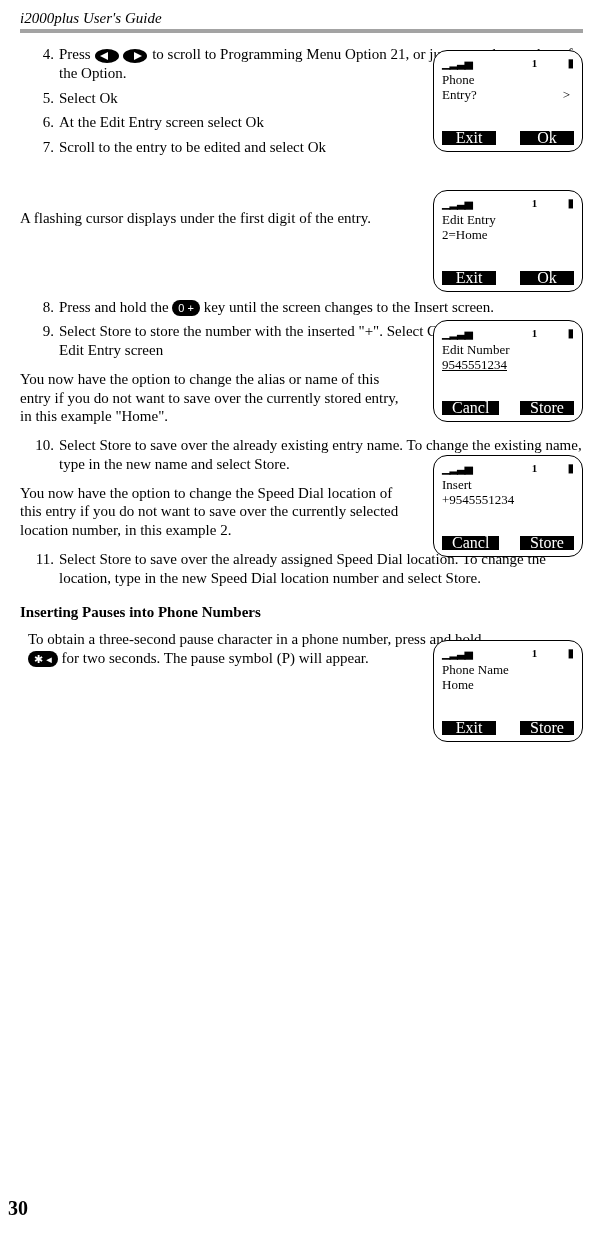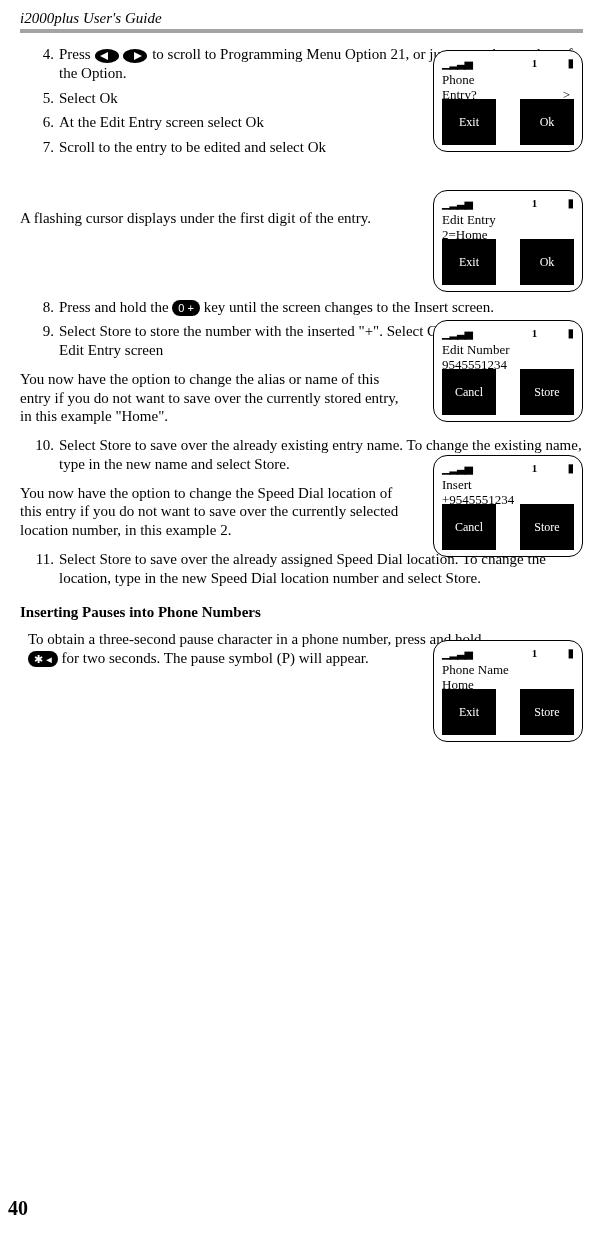--- a/index.html
+++ b/index.html
@@ -102,27 +102,28 @@
     position: absolute;
     bottom: 6px;
     left: 8px;
     right: 8px;
     display: flex;
     justify-content: space-between;
   }
   .sk {
     background: black;
     color: white;
-    font-size: 12px;
-    padding: 16px 10px;
+    font-size: 16px;
+    padding: 0 10px;
     line-height: 14px;
     min-width: 34px;
     text-align: center;
   }
   .underline {
+    text-decoration: underline;
     text-decoration-thickness: 1px;
   }
 
   
   .scroll-keys {
     display: inline-block;
     vertical-align: middle;
     width: 54px;
     height: 16px;
     position: relative;
@@ -310,14 +311,14 @@
       </div>
       <div>Phone Name</div>
       <div>Home</div>
     </div>
     <div class="softkeys">
       <span class="sk">Exit</span>
       <span class="sk">Store</span>
     </div>
   </div>
 
-  <div class="page-number">40</div>
+  <div class="page-number">30</div>
 </div>
 
 </body></html>

